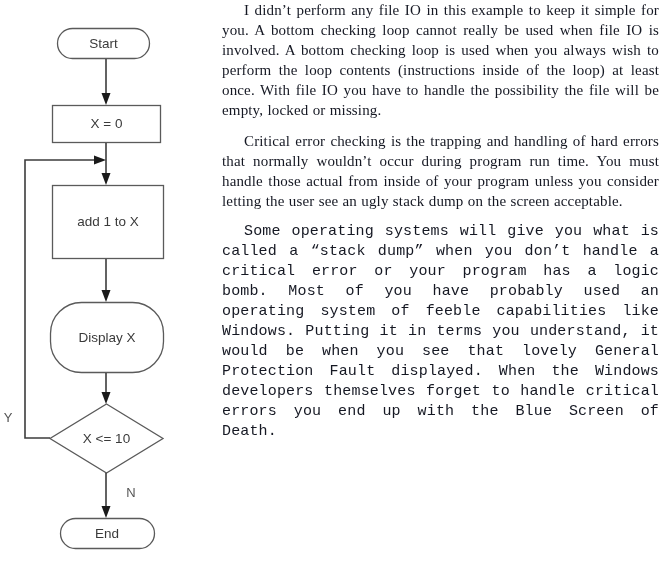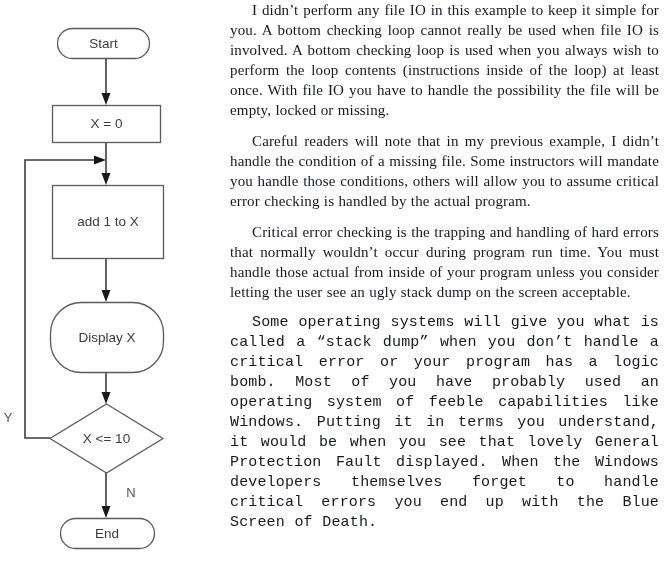--- a/index.html
+++ b/index.html
@@ -62,21 +62,21 @@
     top: 0px;
     width: 437px;
     font-family: "Liberation Serif", "DejaVu Serif", serif;
     font-size: 15px;
     line-height: 20px;
     color: #151823;
     text-align: justify;
     text-justify: inter-word;
   }
   #body-text p {
-    margin: 0 0 11px 8px;
+    margin: 0 0 11px 0;
     text-indent: 22px;
     letter-spacing: 0.15px;
     word-spacing: 0.4px;
   }
   #body-text p:last-child {
     margin-bottom: 0;
     font-family: Liberation Mono, monospace;
   }
 </style>
 </head>
@@ -147,18 +147,17 @@
       <g>
         <rect class="fc-shape" x="60.5" y="518.5" width="94" height="30" rx="15" ry="15"></rect>
         <text class="fc-label" x="107" y="534">End</text>
       </g>
 
     </svg>
   </div>
 
   <div id="body-text">
     <p>I didn’t perform any file IO in this example to keep it simple for you.  A bottom checking loop cannot really be used when file IO is involved.  A bottom checking loop is used when you always wish to perform the loop contents (instructions inside of the loop) at least once.  With file IO you have to handle the possibility the file will be empty, locked or missing.</p>
-    <p>Careful readers will note that in my previous example, I didn’t handle the condition of a missing file.  Some instructors will mandate you handle those conditions, others will allow you to assume critical error checking is handled by the actual program.</p>
     <p>Critical error checking is the trapping and handling of hard errors that normally wouldn’t occur during program run time. You must handle those actual from inside of your program unless you consider letting the user see an ugly stack dump on the screen acceptable.</p>
     <p>Some operating systems will give you what is called a “stack dump” when you don’t handle a critical error or your program has a logic bomb.  Most of you have probably used an operating system of feeble capabilities like Windows.  Putting it in terms you understand, it would be when you see that lovely General Protection Fault displayed.  When the Windows developers themselves forget to handle critical errors you end up with the Blue Screen of Death.</p>
   </div>
 
 </div>
 
 </body></html>

